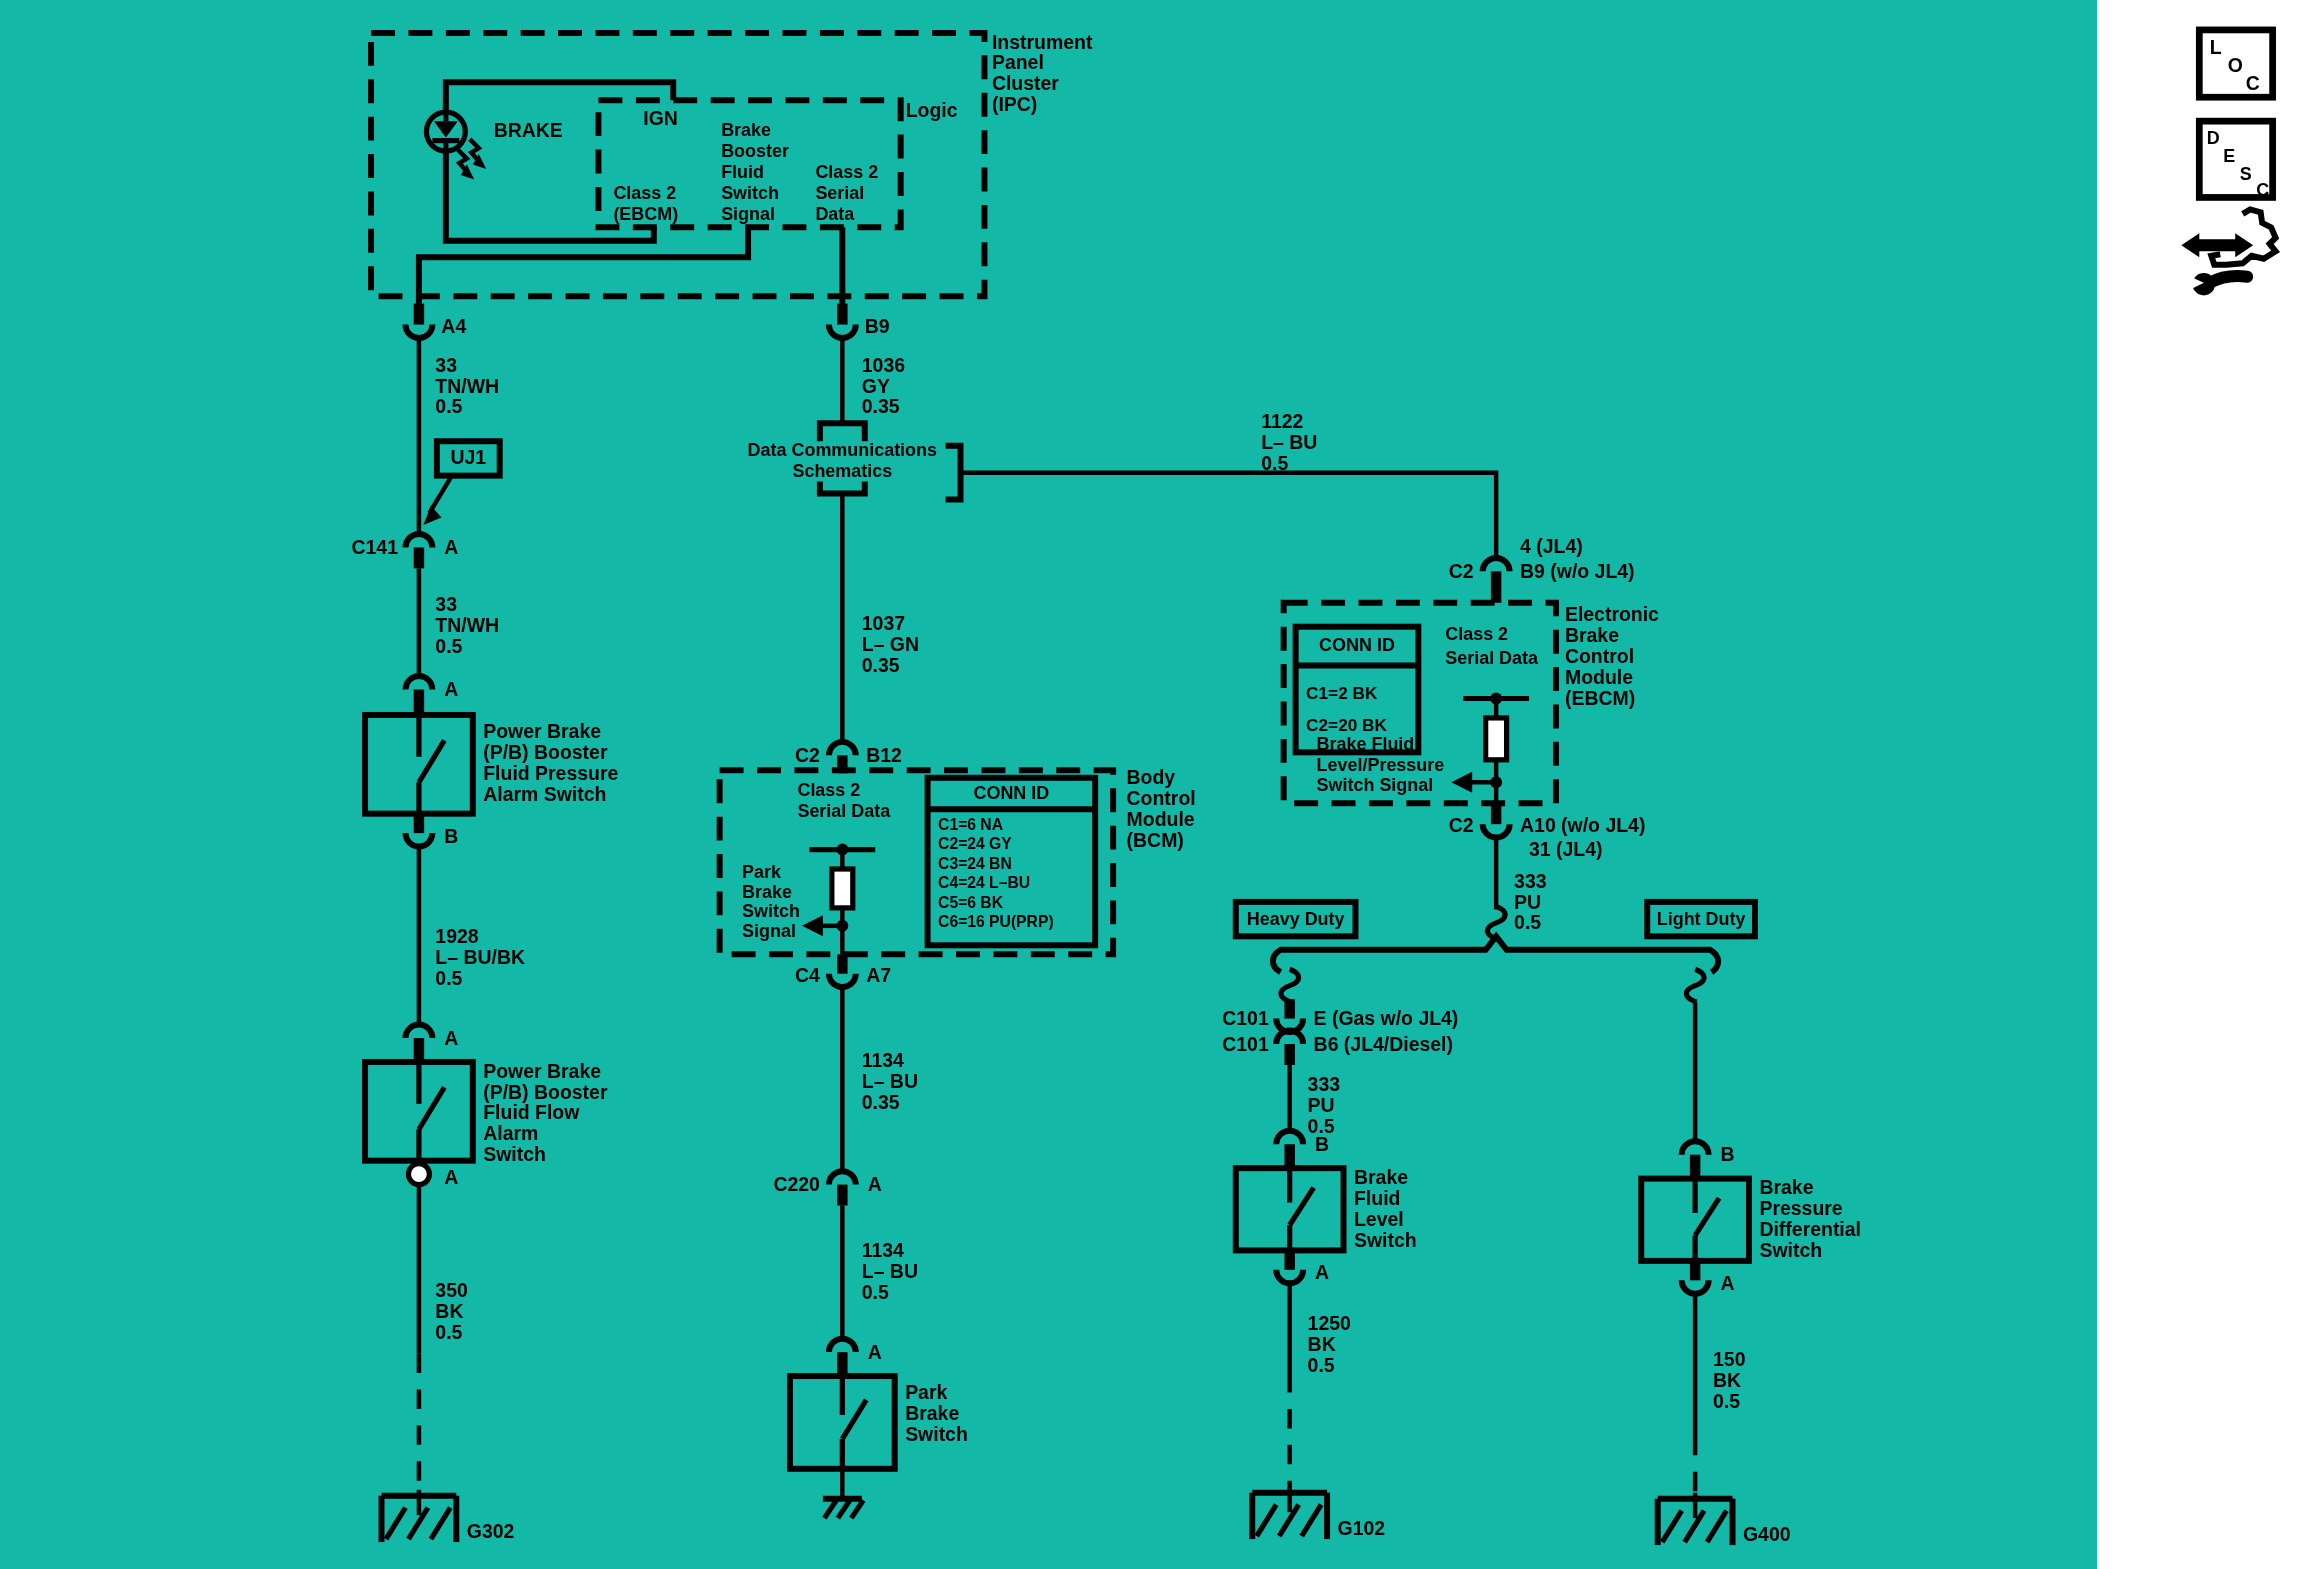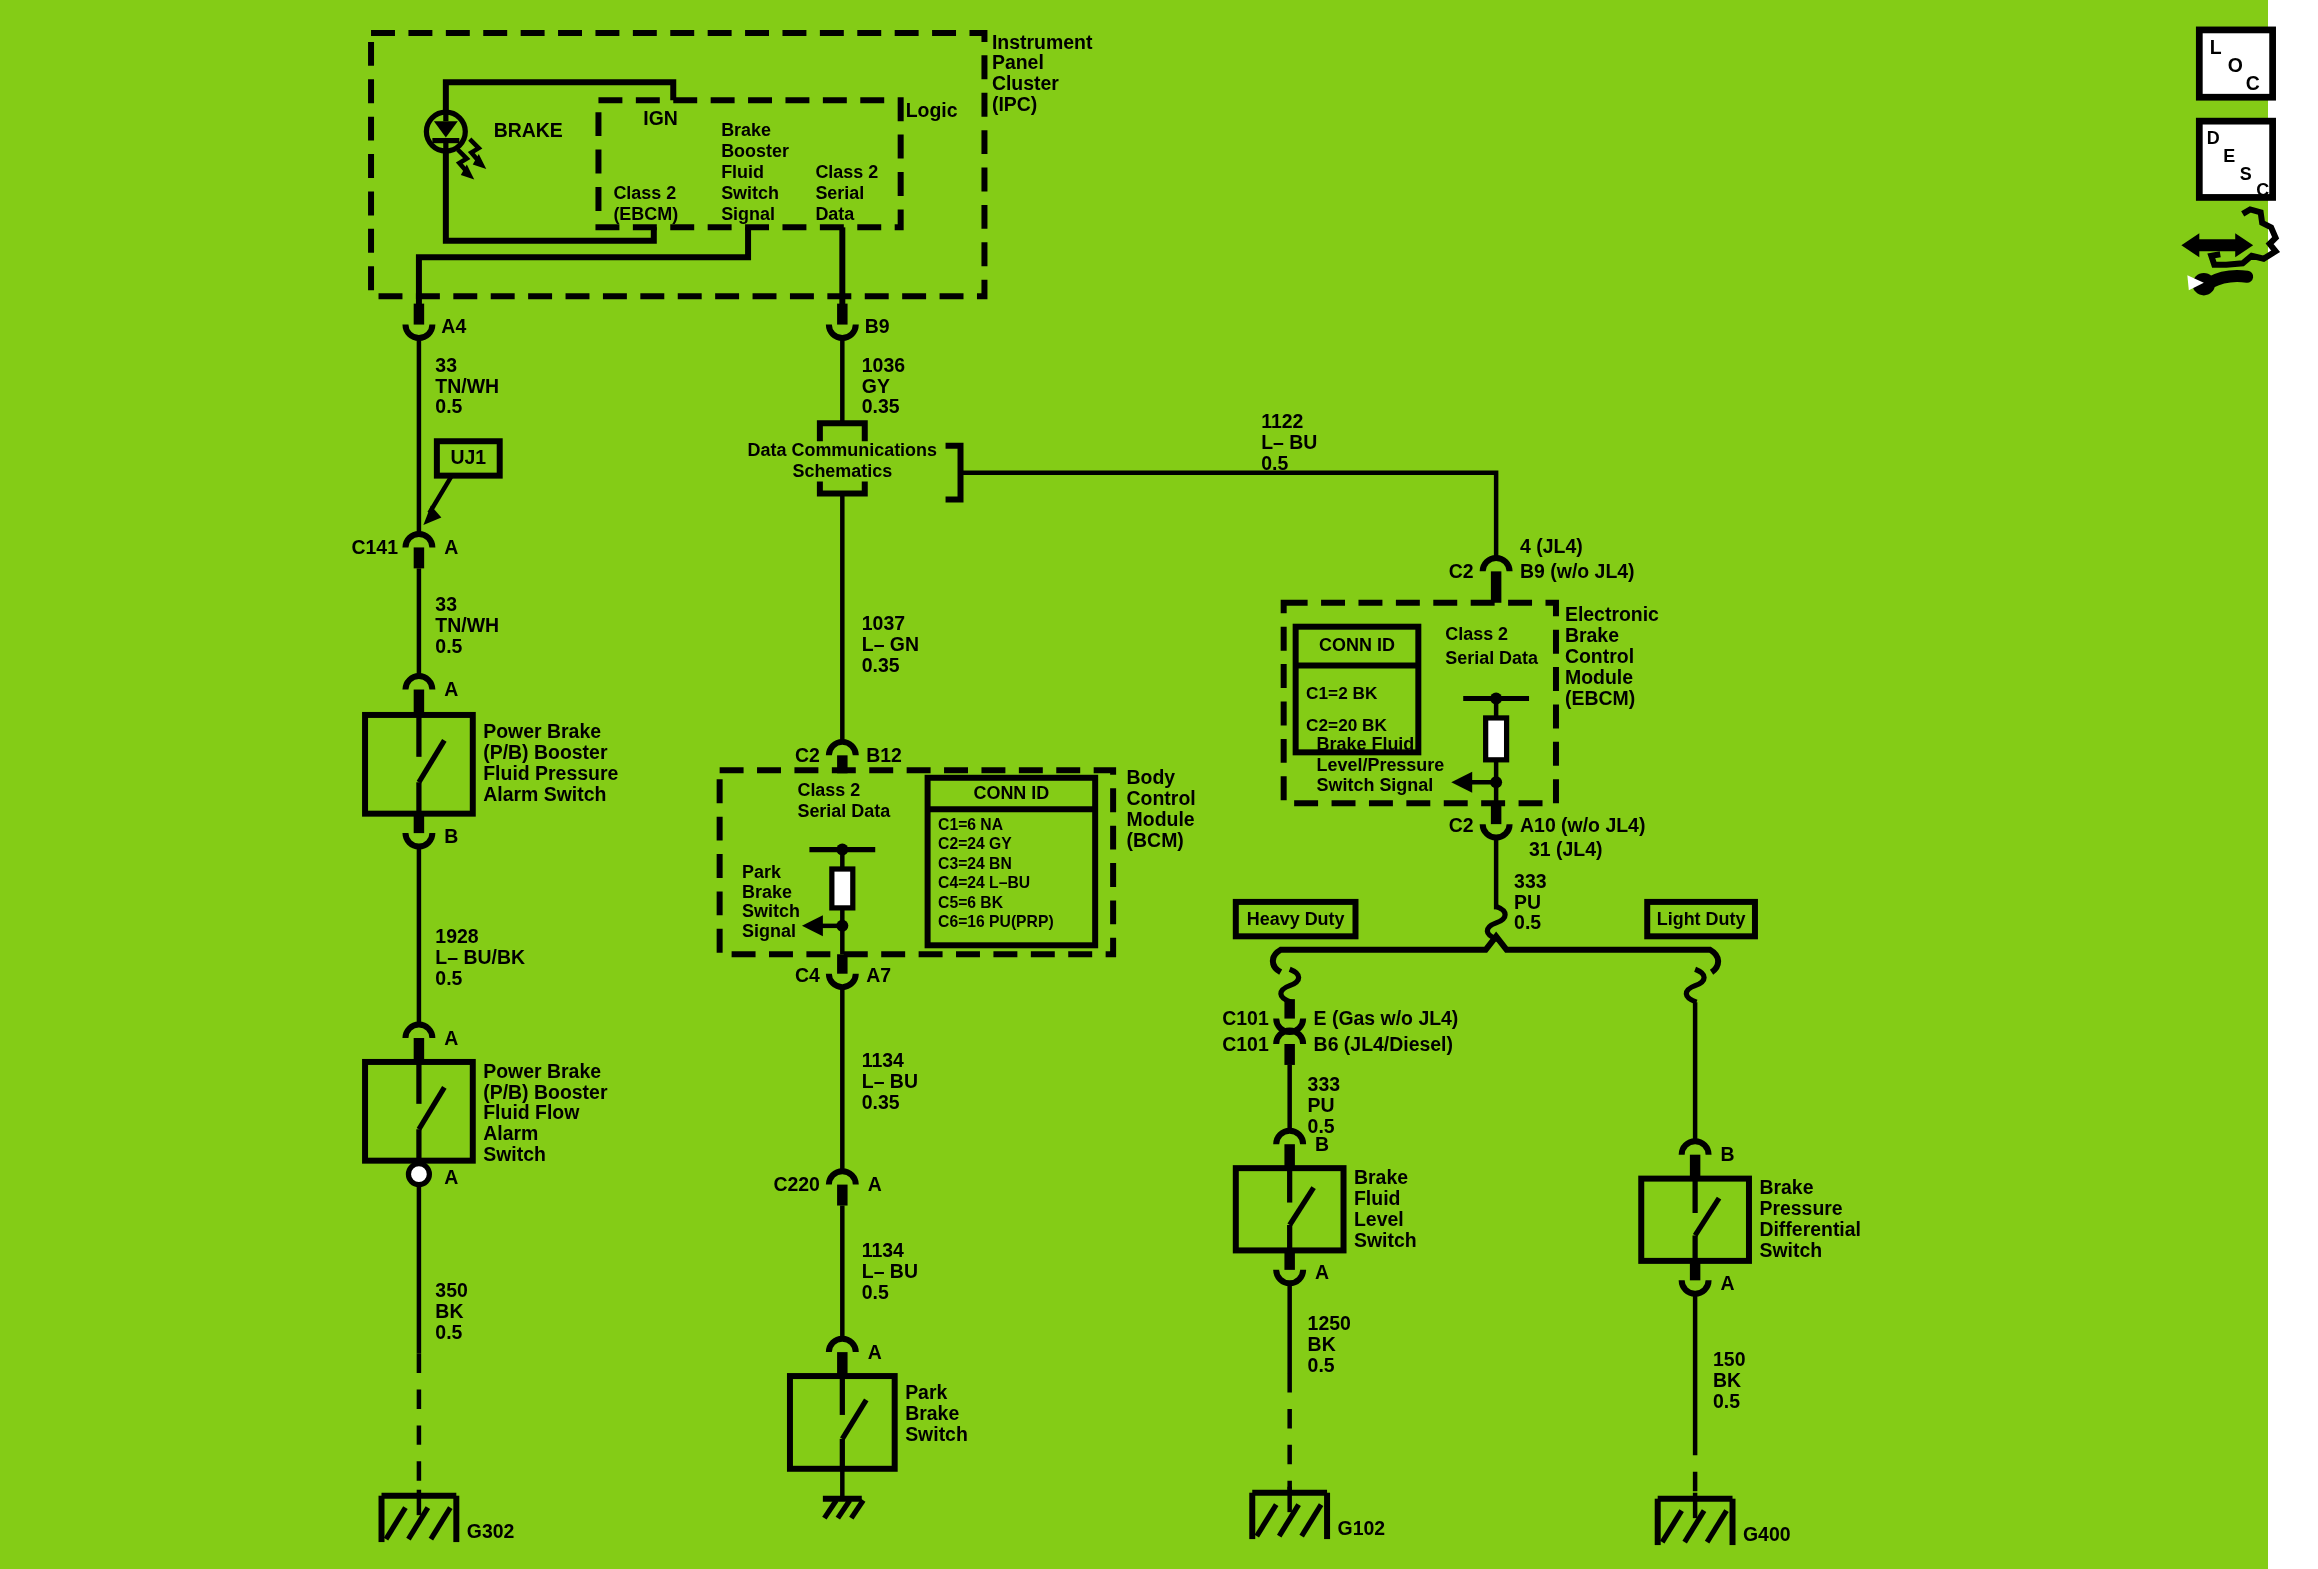--- a/index.html
+++ b/index.html
@@ -1,16 +1,16 @@
 <!DOCTYPE html>
 <html style="font-size:9.6px"><head>
 <meta charset="utf-8">
 <style>
   html,body{margin:0;padding:0;background:#ffffff;}
-  .stage{width:2268px;height:1569px;background:#84cc16;}
+  .stage{width:2097px;height:1569px;background:#14b8a6;}
   svg{display:block;}
   text{fill:#000;dominant-baseline:middle;}
   .t13{font:bold 13px "Liberation Sans",sans-serif;}
   .t12{font:bold 12px "Liberation Sans",sans-serif;}
   .t11{font:bold 11.5px "Liberation Sans",sans-serif;}
   .t10{font:bold 10.5px "Liberation Sans",sans-serif;}
   .mid{text-anchor:middle;}
   .end{text-anchor:end;}
   .wire{fill:none;stroke:#000;stroke-width:3;}
   .wire4{fill:none;stroke:#000;stroke-width:4;}

